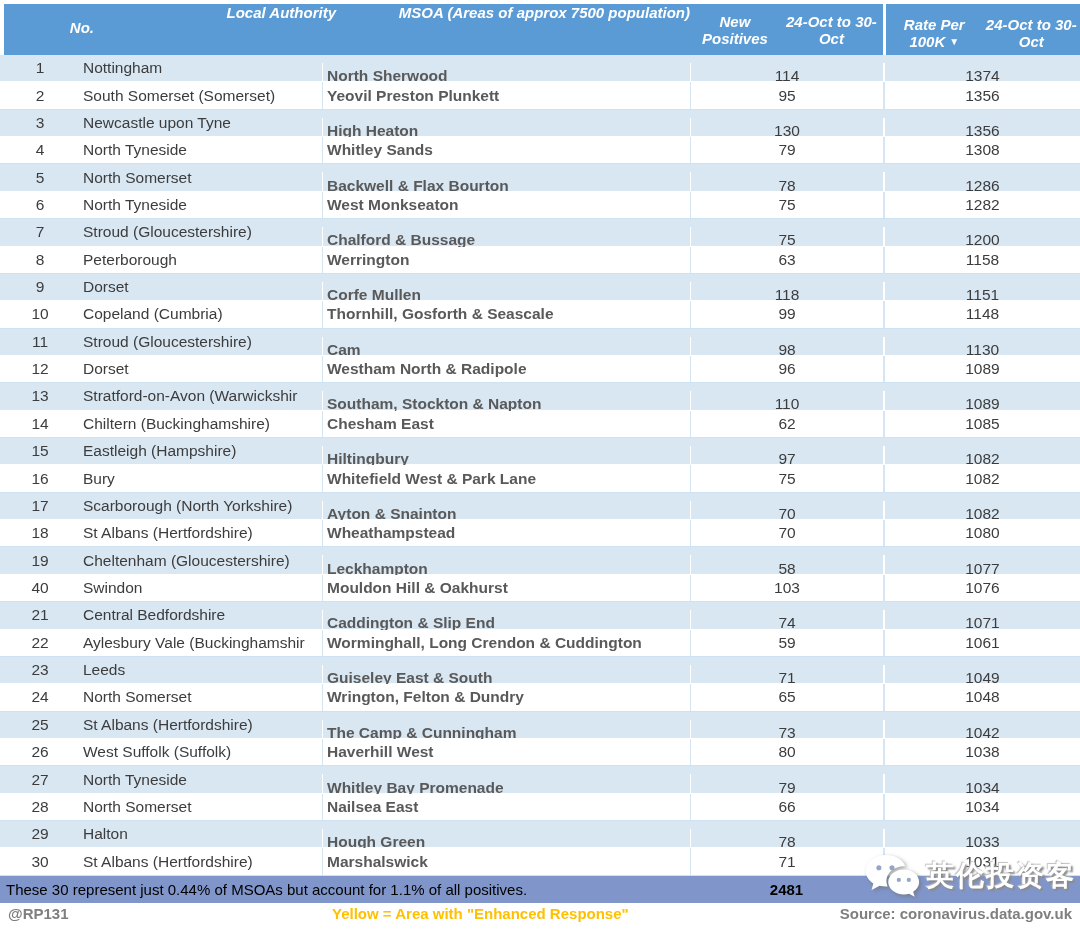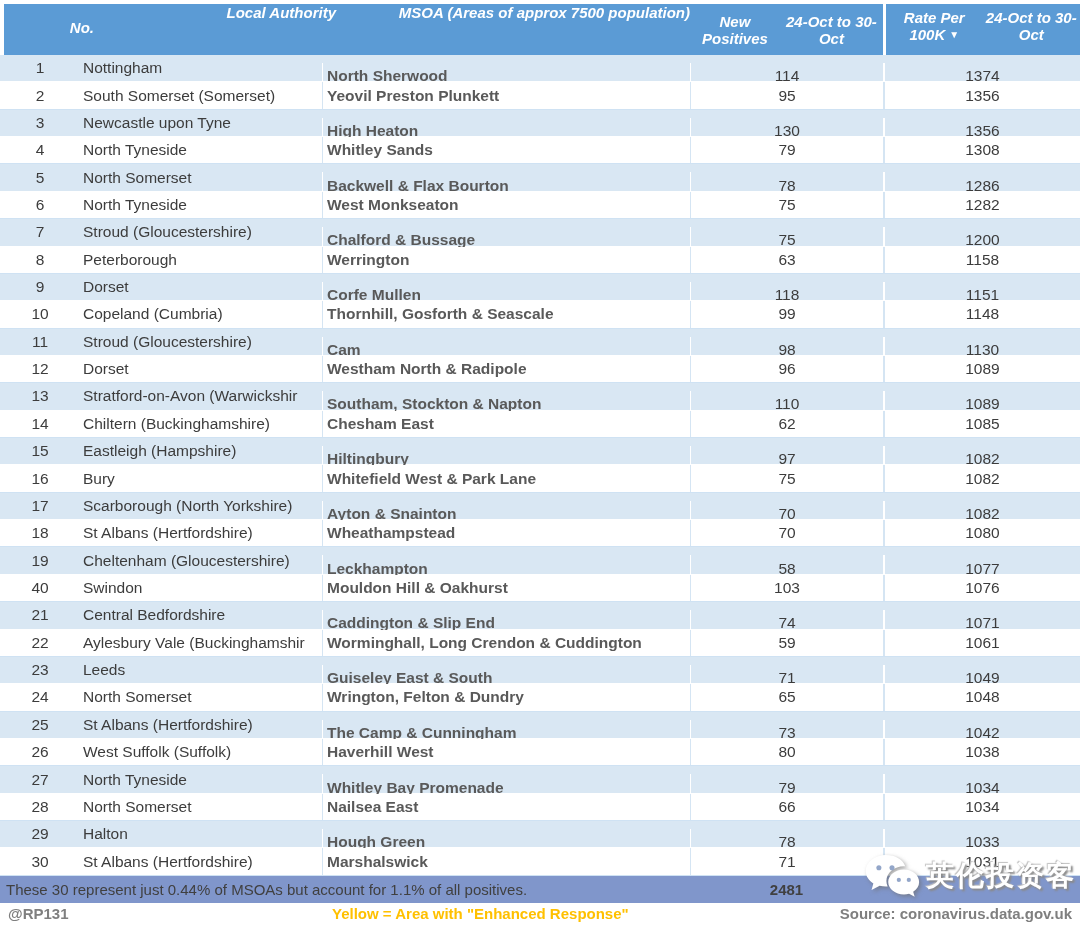--- a/index.html
+++ b/index.html
@@ -12,38 +12,38 @@
   .hdr {
     margin:4px 0 0 4px; height:51px; display:flex;
     background:#5b9bd5; color:#fff; font-weight:bold; font-size:15px;
   }
   .hcell { display:flex; flex-direction:row; justify-content:flex-end; padding-bottom:5px;font-style:italic; }
   .hcell.two { justify-content:space-between; padding-top:5px; }
   .h-no   { flex:0 0 78px; align-items:center;margin-left:12px; }
   .h-auth { flex:0 0 242px; padding-left:3px; }
   .h-msoa { flex:1 1 364px; min-width:0; padding-left:3px;margin-left:43px; }
   .h-pos  { flex:0 0 193px; align-items:center; text-align:center; }
-  .h-rate { flex:0 0 197px; align-items:flex-start; text-align:center; border-left:3px solid #fff; }
+  .h-rate { flex:0 0 197px; align-items:flex-end; text-align:center; border-left:3px solid #fff; }
   .sorticon { font-size:10px; vertical-align:2px; margin-left:4px; }
   
   .tbody { height:821px; display:flex; flex-direction:column; }
   .row { flex:1 1 0; display:flex; align-items:center; font-size:15.5px; color:#3c3c3c; min-height:0; }
   .row.alt   { background:#d9e7f3; border-bottom:1px solid #ffffff; }
   .row.plain { background:#ffffff; border-bottom:1px solid #cfe2f3; }
   .c { height:100%; display:flex; align-items:center; overflow:hidden; white-space:nowrap; }
   .c-no   { flex:0 0 80px; justify-content:center; }
   .c-auth { flex:0 0 242px; padding-left:3px; }
   .c-msoa { flex:0 0 368px; padding-left:4px; font-weight:bold; color:#595959; border-left:1px solid; }
   .c-pos  { flex:0 0 193px; justify-content:center; border-left:1px solid; }
   .c-rate { flex:0 0 197px; justify-content:center; border-left:2px solid; }
   .row.alt .c-msoa, .row.alt .c-pos, .row.alt .c-rate { border-color:#ffffff;margin-top:16px; }
   .row.plain .c-msoa, .row.plain .c-pos, .row.plain .c-rate { border-color:#d5e5f3; }
   
   .band {
-    height:27px; background:#8096cb; color:#404040; display:flex; align-items:center;
+    height:27px; background:#8096cb; color:#000000; display:flex; align-items:center;
     font-size:15px;
   }
   .band-text  { flex:0 0 690px; padding-left:6px; overflow:hidden; white-space:nowrap; }
   .band-total { flex:0 0 193px; text-align:center; font-weight:bold; }
   .band-spacer{ flex:0 0 197px; }
   
   .bottom { position:relative; height:26px; background:#fff; font-weight:bold; font-size:15px; color:#7f7f7f;border-radius:9px; }
   .bottom > div { position:absolute; top:2px; white-space:nowrap; }
   .b-handle { left:8px; }
   .b-legend { left:332px; color:#ffc000; }

